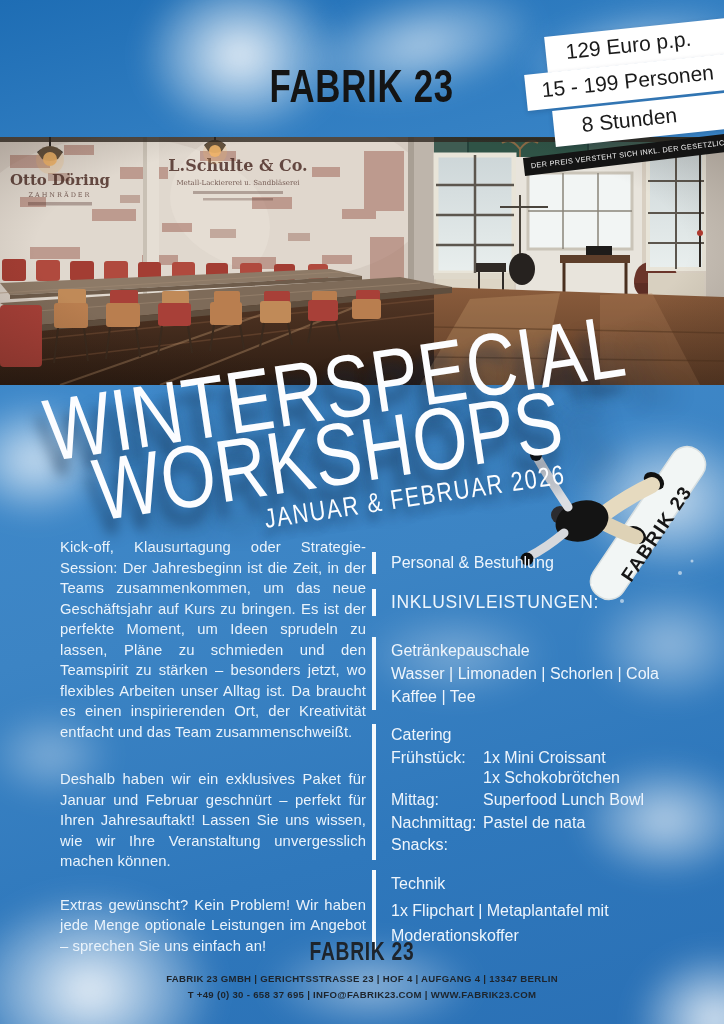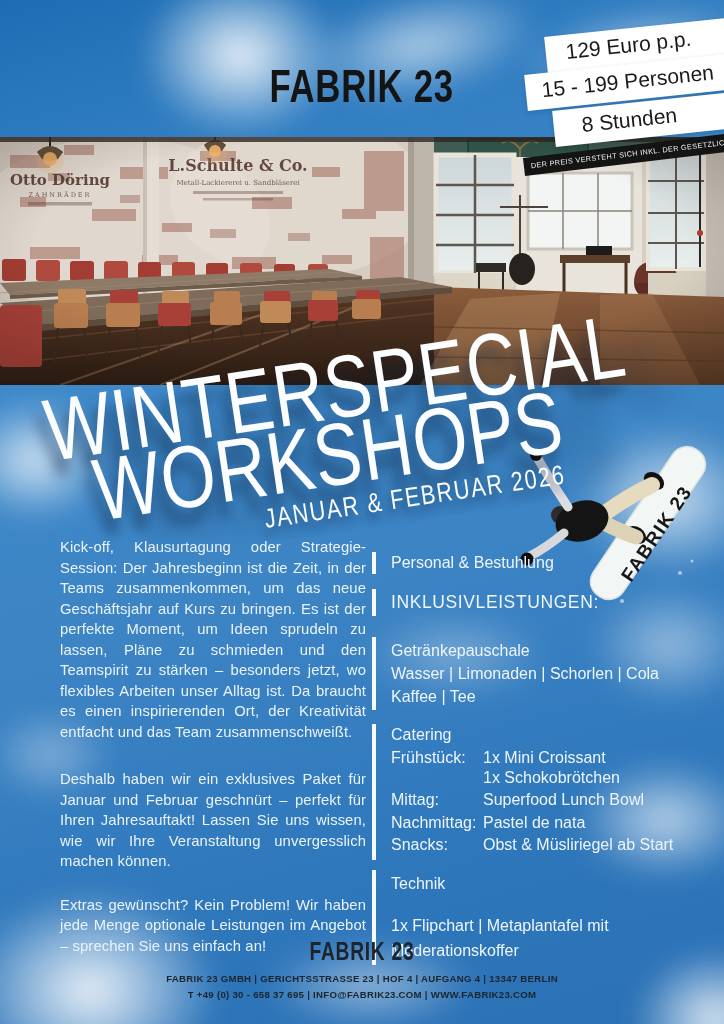--- a/index.html
+++ b/index.html
@@ -46,21 +46,21 @@
   .grp{border-left:4px solid #f6fafd; padding:2px 0 2px 15px;}
   .grp-header{font-size:17.5px; letter-spacing:.6px; margin-bottom:21px; padding-top:3px; padding-bottom:3px;}
   .grp-personal{margin-bottom:15px;}
   .grp-drinks{margin-bottom:14px; line-height:23px;}
   .grp-catering{margin-bottom:10px;}
   .grp-catering .g-title{margin-bottom:4px;}
   .cat-row{display:flex; line-height:19.5px; margin-bottom:3px;}
   .cat-row .lab{width:92px; flex:none;}
   .cat-row.tight{margin-top:-3px;}
   .grp-technik{line-height:24.5px;}
-  .grp-technik .g-title{margin-bottom:18px;}
+  .grp-technik .g-title{margin-bottom:3px;}
   
   .footer-brand{position:absolute; left:0; right:0; top:936px; text-align:center; z-index:6;
     font-weight:700; font-size:26px; color:#1d242c; letter-spacing:1px;}
   .footer-line{position:absolute; left:0; right:0; text-align:center; z-index:6;
     color:#1d242c; font-size:9.6px; font-weight:700; letter-spacing:.3px;}
   .footer-address{top:973px;}
   .footer-contact{top:989px;}
 </style>
 </head>
 <body>
@@ -349,21 +349,20 @@
       <div class="cat-row">
         <span class="lab">Mittag:</span>
         <span class="val">Superfood Lunch Bowl</span>
       </div>
       <div class="cat-row">
         <span class="lab">Nachmittag:</span>
         <span class="val">Pastel de nata</span>
       </div>
       <div class="cat-row">
         <span class="lab">Snacks:</span>
-        <span class="val">Obst &amp; Müsliriegel ab Start</span>
       </div>
     </div>
 
     <div class="grp grp-technik">
       <div class="g-title">Technik</div>
       <div>1x Flipchart | Metaplantafel mit Moderationskoffer</div>
     </div>
   </div>
 
   <div class="footer-brand">

